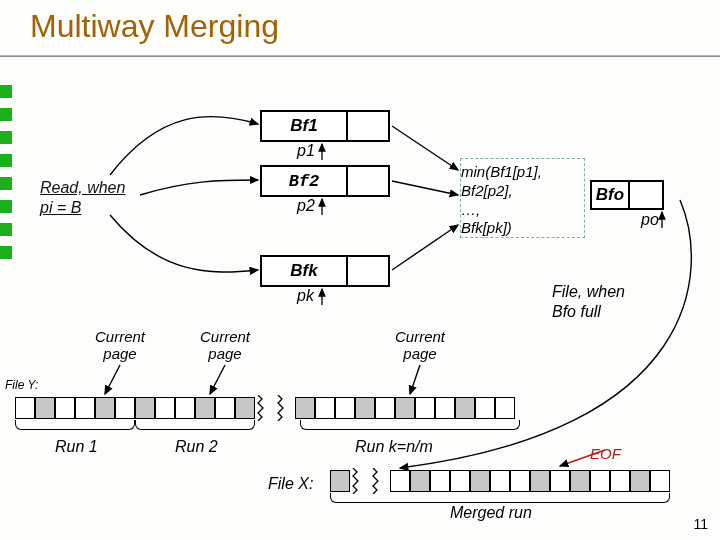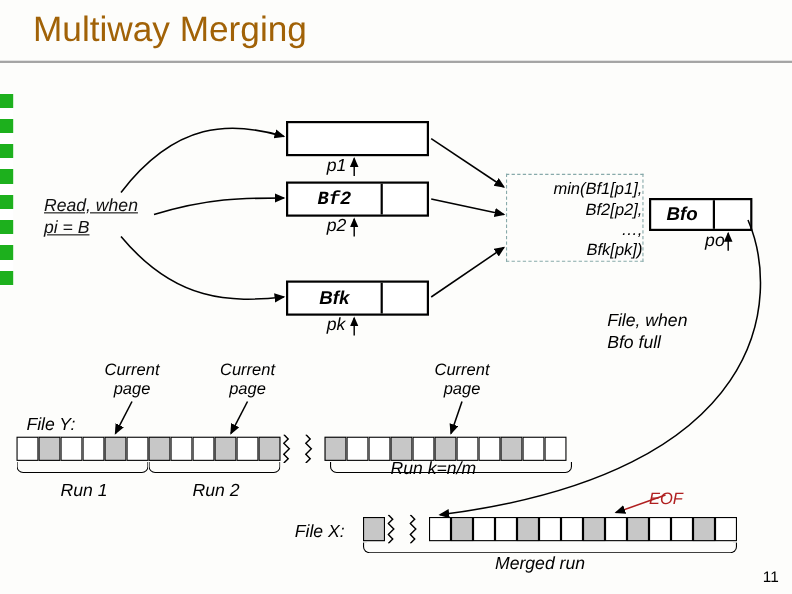--- a/index.html
+++ b/index.html
@@ -75,29 +75,29 @@
   }
   .minbox {
     position: absolute;
     left: 460px;
     top: 158px;
     width: 125px;
     height: 80px;
     border: 1px dashed #8aa;
     font-style: italic;
     font-size: 15px;
-    text-align: right;
+    text-align: left;
     padding-top: 4px;
     line-height: 1.25;
   }
   .bfo-box {
     position: absolute;
     left: 590px;
     top: 180px;
-    width: 94px;
+    width: 74px;
     height: 30px;
     border: 2px solid #000;
     background: #fff;
     display: flex;
   }
   .bfo-box .bfo-lab {
     flex: 1;
     display: flex;
     align-items: center;
     justify-content: center;
@@ -117,24 +117,24 @@
   }
   .cur-label {
     position: absolute;
     font-style: italic;
     font-size: 15px;
     text-align: center;
     line-height: 1.15;
   }
   .file-y-label {
     position: absolute;
-    left: 24px;
+    left: 5px;
     top: 378px;
     font-style: italic;
-    font-size: 16px;
+    font-size: 12px;
     text-align: center;
   }
   .file-x-label {
     position: absolute;
     left: 268px;
     top: 475px;
     font-style: italic;
     font-size: 16px;
   }
   .block-row {
@@ -201,20 +201,21 @@
   .torn svg { width: 14px; height: 26px; }
 </style>
 </head>
 <body>
 
 <div class="title">Multiway Merging</div>
 <div class="title-underline"></div>
 <div class="green-bar"></div>
 
 <div class="buf" style="left:260px; top:110px; width:130px;">
+  <div class="lab">Bf1</div>
   <div class="sp"></div>
 </div>
 <div class="ptr-label" style="left:297px; top:142px;">p1</div>
 
 <div class="buf" style="left:260px; top:165px; width:130px;font-family:Liberation Mono, monospace;">
   <div class="lab">Bf2</div>
   <div class="sp"></div>
 </div>
 <div class="ptr-label" style="left:297px; top:197px;">p2</div>
 
@@ -287,21 +288,21 @@
     <div class="cell"></div>
 </div>
 
 <div class="brace-u" style="left:15px; top:420px; width:120px;"></div>
 <div class="run-label" style="left:55px; top:438px;">Run 1</div>
 
 <div class="brace-u" style="left:135px; top:420px; width:120px;"></div>
 <div class="run-label" style="left:175px; top:438px;">Run 2</div>
 
 <div class="brace-u" style="left:300px; top:420px; width:220px;"></div>
-<div class="run-label" style="left:355px; top:418px;">Run k=n/m</div>
+<div class="run-label" style="left:355px; top:438px;">Run k=n/m</div>
 
 <div class="eof-label">EOF</div>
 
 <div class="file-x-label">File X:</div>
 <div class="block-row" style="left:330px; top:470px;">
   <div class="cell shaded"></div>
   <div style="width:40px; position:relative;">
     <div class="torn" style="left:2px;"><svg viewBox="0 0 14 26">
           <path d="M1 0 L5 4 L1 8 L6 13 L1 18 L5 22 L1 26" fill="none" stroke="#000" stroke-width="1.3"></path>
         </svg></div>

